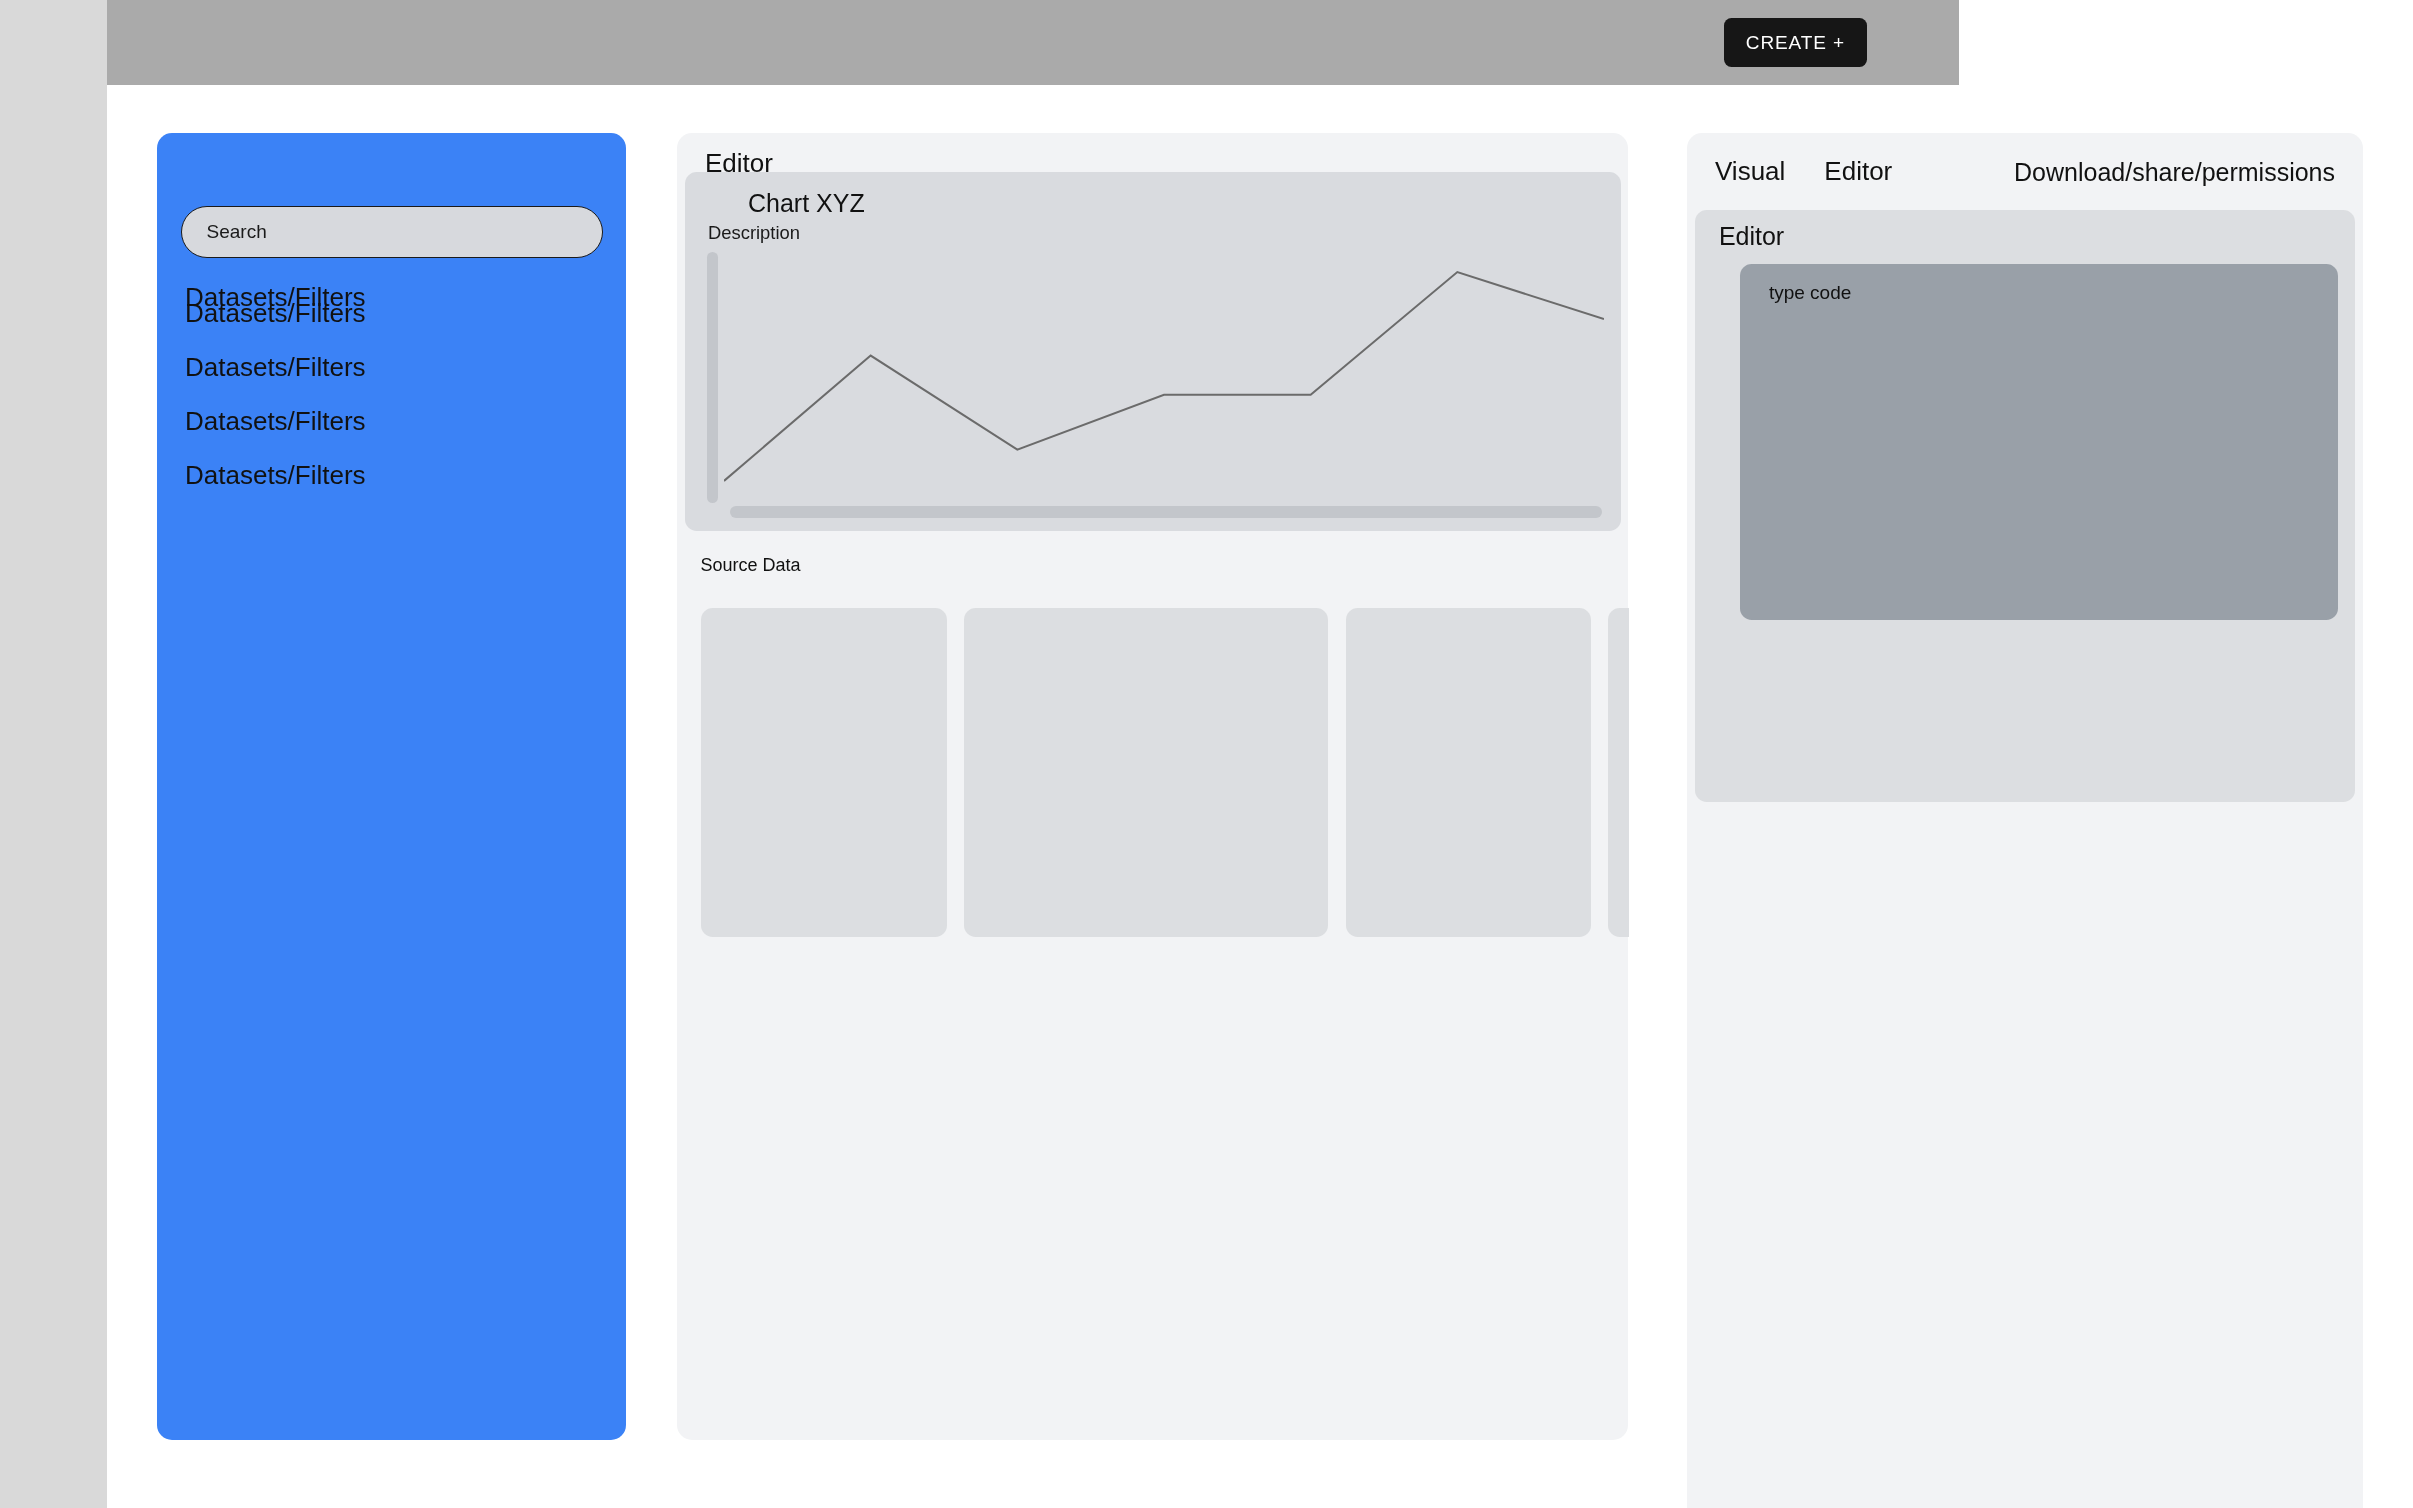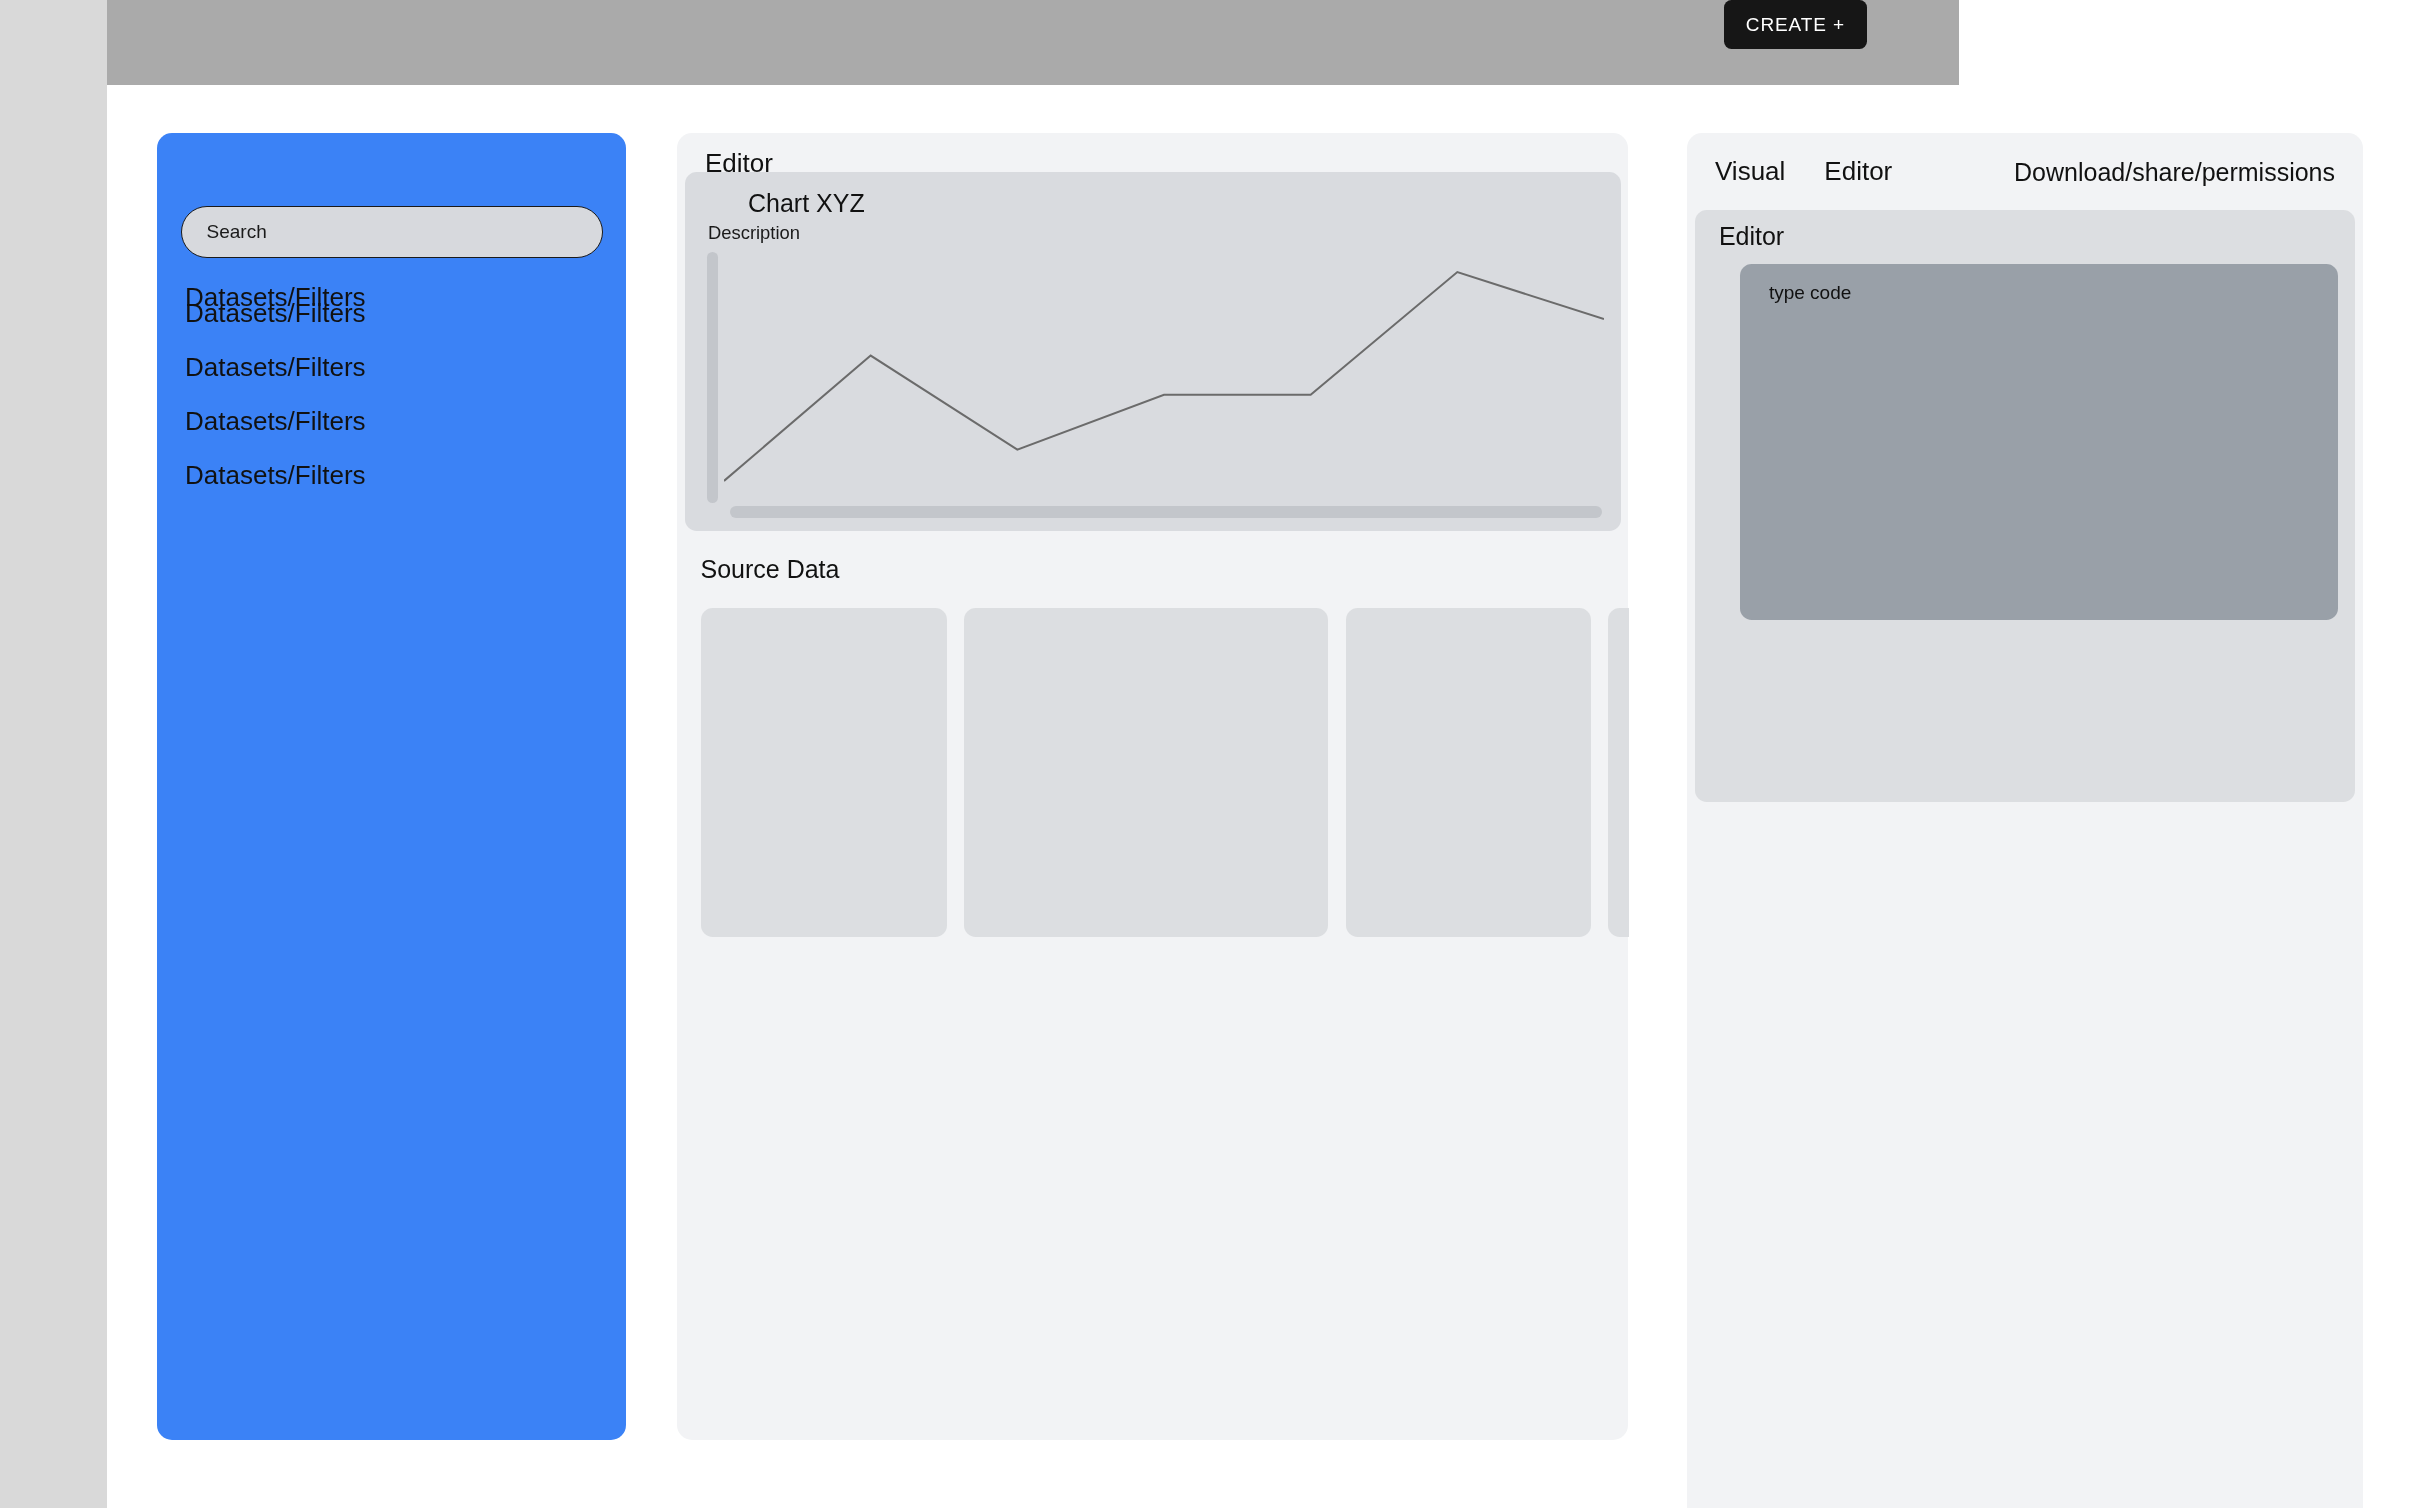--- a/index.html
+++ b/index.html
@@ -24,21 +24,21 @@
     background: #d9d9d9;
   }
 
   
   .topbar {
     position: absolute;
     left: 107px; top: 0;
     width: 1852px; height: 85px;
     background: #aaaaaa;
     display: flex;
-    align-items: flex-start;
+    align-items: center;
     justify-content: flex-end;
   }
   .create-btn {
     margin-right: 92px;
     background: #161616;
     color: #ffffff;
     border: none;
     border-radius: 7.5px;
     padding: 0 22px;
     height: 49px;
@@ -180,21 +180,21 @@
   .chart-plot {
     position: absolute;
     left: 39px; top: 74px;
     width: 880px; height: 261px;
   }
   .chart-plot svg { width: 100%; height: 100%; display: block; }
 
   .source-title {
     position: absolute;
     left: 23.5px; top: 422px;
-    font-size: 25px;
+    font-size: 18px;
     color: #111111;
   }
   .source-row {
     position: absolute;
     left: 23.5px; top: 475px;
     width: 928px; height: 329px;
     display: flex;
     gap: 17.6px;
     overflow: hidden;
   }

